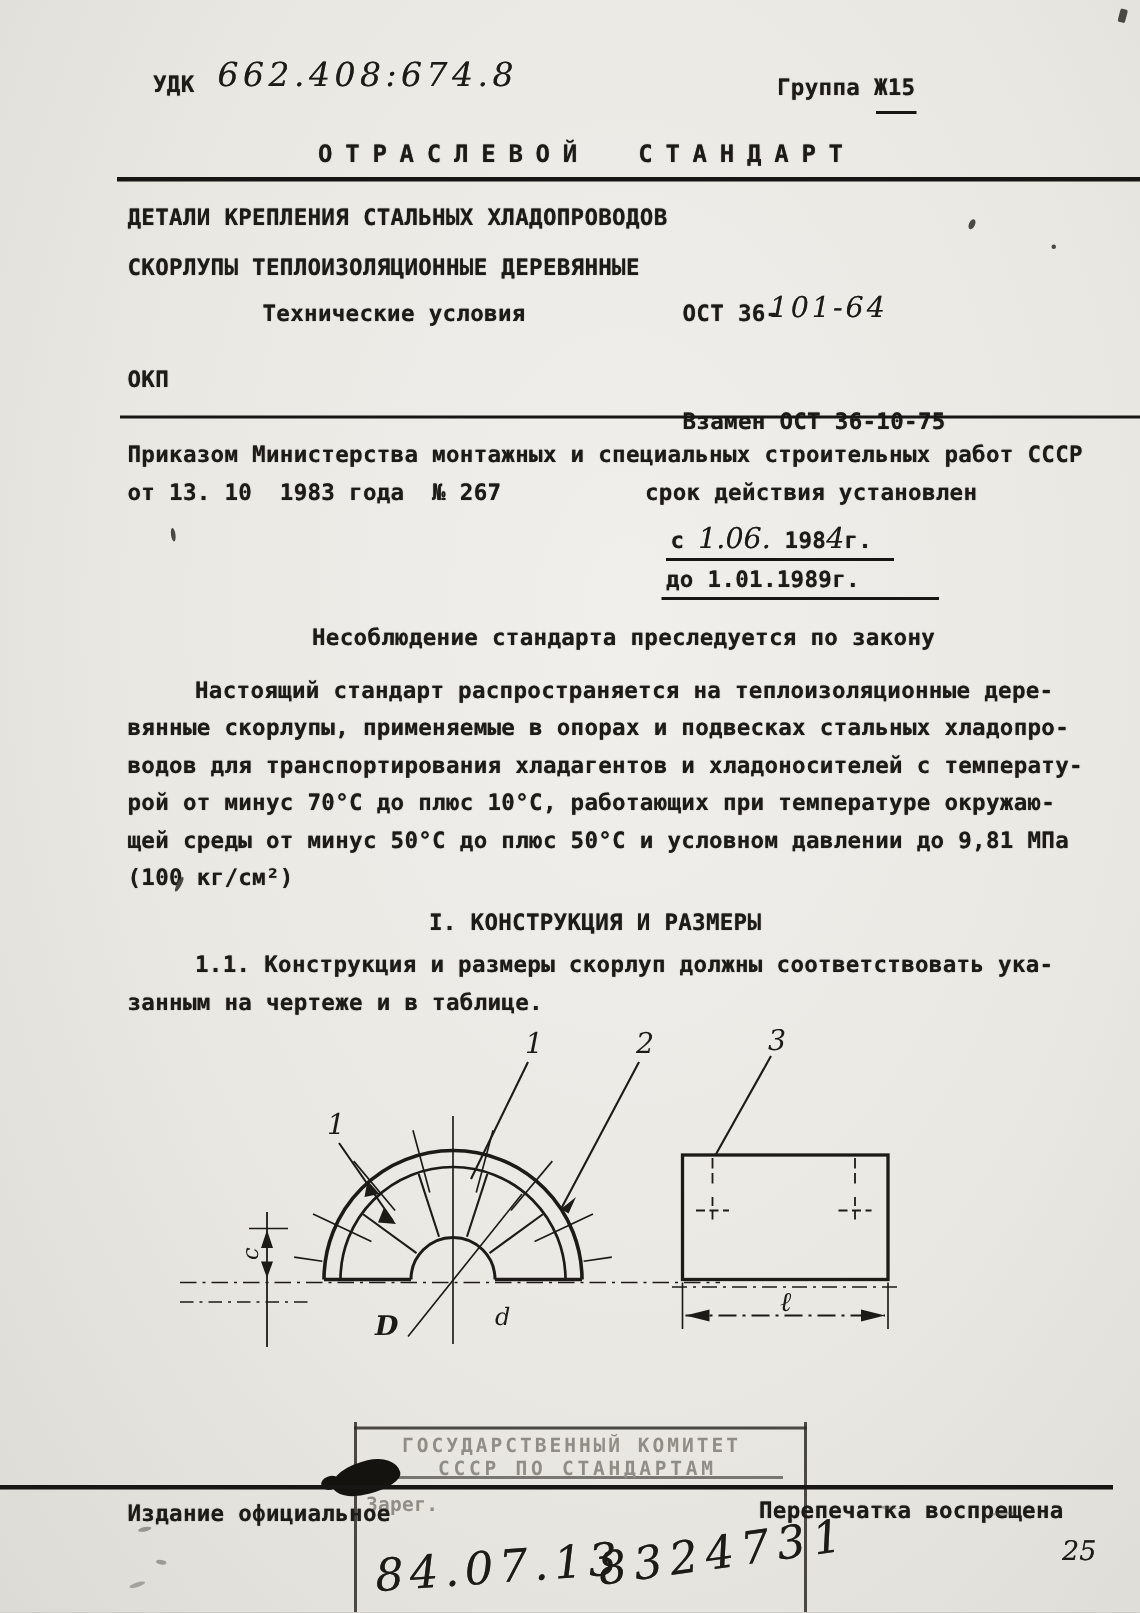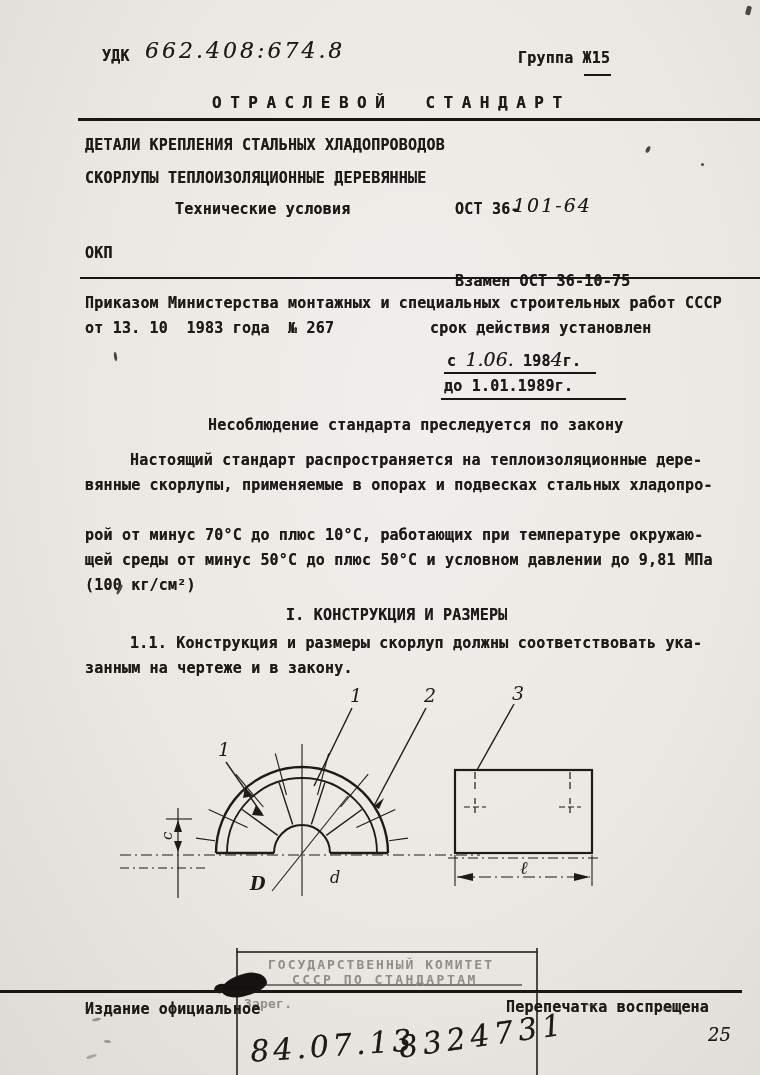--- a/index.html
+++ b/index.html
@@ -50,27 +50,28 @@
     <span class="tw" style="position:static;">с </span><span class="hw" style="font-size:19px;">1.06.</span><span class="tw" style="position:static;"> 198</span><span class="hw" style="font-size:19px;">4</span><span class="tw" style="position:static;">г.</span>
   </div>
   <div class="rule" style="left:444px;top:372px;width:152px;height:2px;"></div>
   <div class="tw" style="left:444px;top:378px;">до 1.01.1989г.</div>
   <div class="rule" style="left:441px;top:398px;width:185px;height:2px;"></div>
 
   <div class="tw" style="left:208px;top:417px;">Несоблюдение стандарта преследуется по закону</div>
 
   <div class="tw" style="left:85px;top:477px;">вянные скорлупы, применяемые в опорах и подвесках стальных хладопро-</div>
   <div class="tw" style="left:130px;top:452px;">Настоящий стандарт распространяется на теплоизоляционные дере-</div>
+  <div class="tw" style="left:85px;top:502px;">водов для транспортирования хладагентов и хладоносителей с температу-</div>
   <div class="tw" style="left:85px;top:527px;">рой от минус 70°С до плюс 10°С, работающих при температуре окружаю-</div>
   <div class="tw" style="left:85px;top:552px;">щей среды от минус 50°С до плюс 50°С и условном давлении до 9,81 МПа</div>
   <div class="tw" style="left:85px;top:577px;">(100 кг/см²)</div>
 
   <div class="tw" style="left:286px;top:607px;">I. КОНСТРУКЦИЯ И РАЗМЕРЫ</div>
   <div class="tw" style="left:130px;top:635px;">1.1. Конструкция и размеры скорлуп должны соответствовать ука-</div>
-  <div class="tw" style="left:85px;top:660px;">занным на чертеже и в закону.</div>
+  <div class="tw" style="left:85px;top:660px;">занным на чертеже и в таблице.</div>
 
   <svg style="position:absolute;left:80px;top:686px;" width="580" height="240" viewBox="0 0 580 240">
     <g stroke="#1c1b18" fill="none">
 
       <line x1="40" y1="169" x2="400" y2="169" stroke-width="1" stroke-dasharray="11 4 2 4"></line>
       <line x1="40" y1="182" x2="128" y2="182" stroke-width="1" stroke-dasharray="9 4 2 4"></line>
       <line x1="222" y1="58" x2="222" y2="210" stroke-width="1.1"></line>
       <line x1="192" y1="205" x2="268" y2="110" stroke-width="1.1"></line>
 
       <path d="M136,167 A86,86 0 0 1 308,167" stroke-width="2.4"></path>

